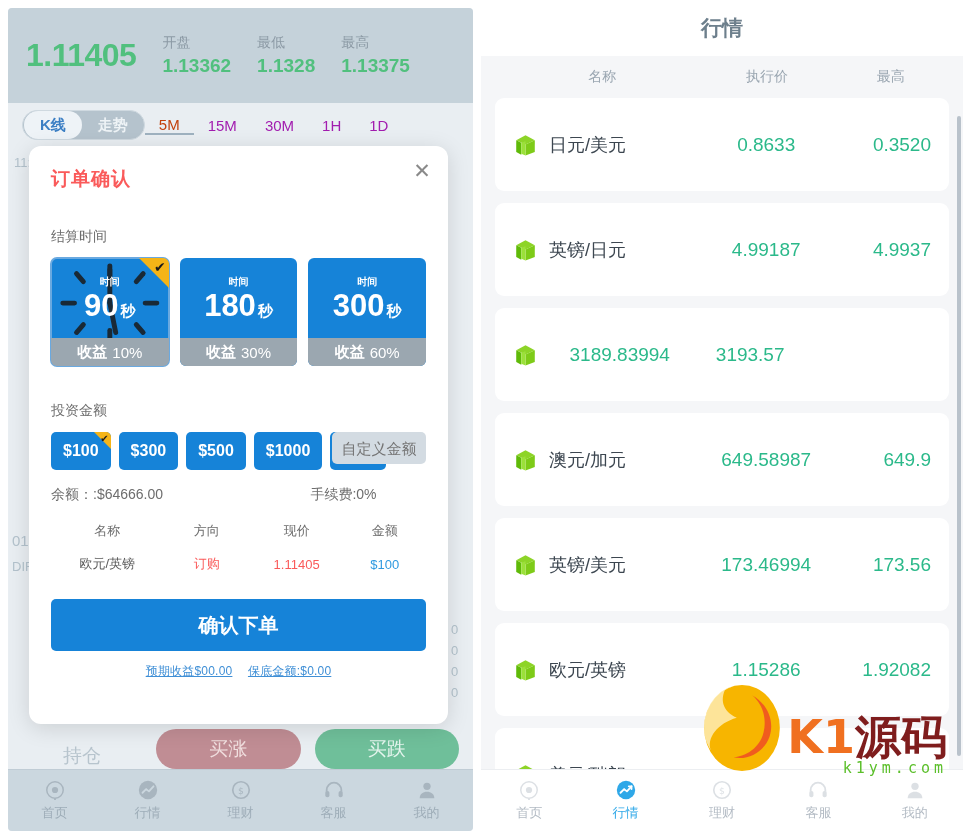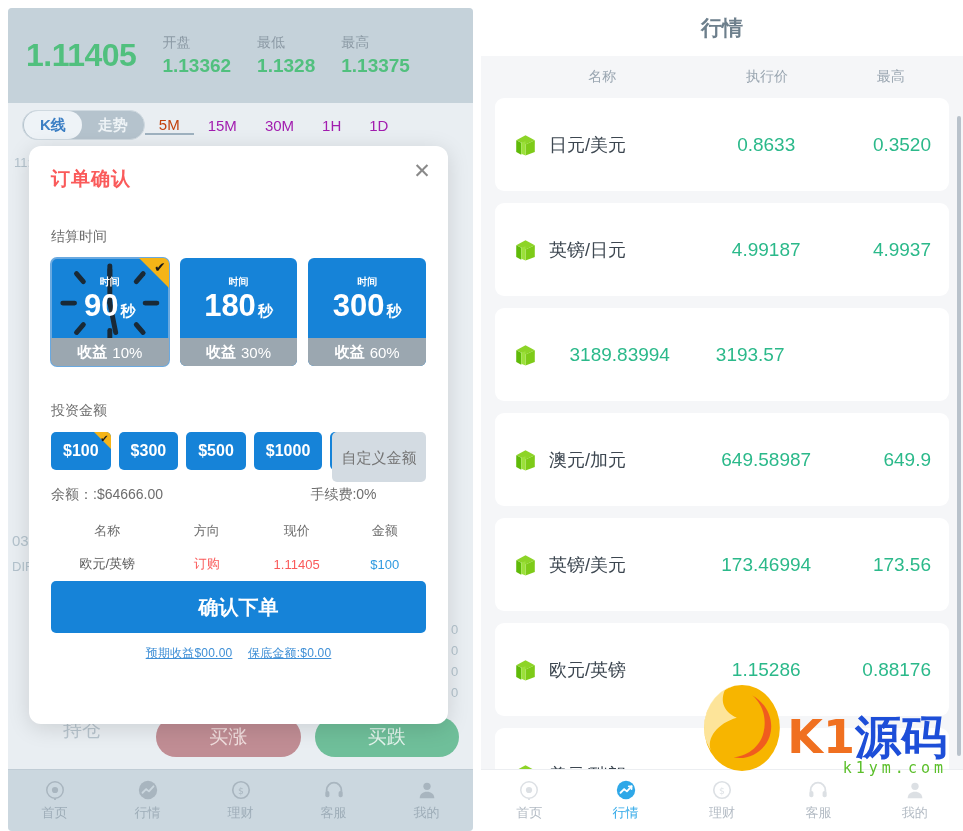--- a/index.html
+++ b/index.html
@@ -58,21 +58,21 @@
     margin: 0 0 0 1px;
   }
   .tf { font-size: 15px; color: #a21caf; padding: 0 14px; }
   .tf.sel { color: #c2410c; border-bottom: 2px solid #9fb2c0; }
 
   .chart-ghost { position: absolute; left: 0; top: 139px; width: 465px; height: 580px; }
   .ghost-txt { position: absolute; color: #b3c2cc; font-size: 13px; }
 
   .action-row {
     position: absolute; left: 0; bottom: 62px; width: 465px; height: 52px;
-    display: flex; align-items: flex-start; padding: 0 14px; gap: 14px;
+    display: flex; align-items: flex-end; padding: 0 14px; gap: 14px;
   }
   .hold-btn { flex: 0 0 120px; text-align: center; color: #b7c4cd; font-size: 19px; }
   .buy-up, .buy-down {
     flex: 1; height: 40px; border-radius: 20px;
     display: flex; align-items: center; justify-content: center;
     font-size: 19px; color: #f0dede;
   }
   .buy-up { background: #c08d94; }
   .buy-down { background: #6fbf9a; color: #e6f5ee; }
 
@@ -146,21 +146,21 @@
     position: relative;
     height: 38px; min-width: 56px; padding: 0 12px; border-radius: 5px;
     background: #1683d8; color: #fff; font-size: 16px; font-weight: bold;
     display: flex; align-items: center; justify-content: center; cursor: pointer;
     overflow: hidden;
   }
   .chip .corner-check { border-top-width: 17px; border-left-width: 17px; }
   .chip .corner-tick { font-size: 10px; top: 0; right: 2px; }
   .custom-amt {
     position: absolute; right: 0; top: 0;
-    width: 94px; height: 50px; border-radius: 5px;
+    width: 94px; height: 32px; border-radius: 5px;
     background: #d3dbe2; border: none; outline: none;
     color: #9aa6b1; font-size: 15px; text-align: center;
     font-family: "Liberation Sans", sans-serif;
   }
 
   .bal-row {
     display: flex; align-items: center; margin-top: 16px;
     font-size: 14px; color: #6d6d6d;
   }
   .bal-left { flex: 0 0 56%; }
@@ -174,21 +174,21 @@
   .ord-body { margin-top: 15px; color: #5a5a5a; }
   .oc { text-align: center; }
   .oc1 { flex: 0 0 30%; }
   .oc2 { flex: 0 0 23%; text-align: center; }
   .oc3 { flex: 0 0 25%; }
   .oc4 { flex: 0 0 22%; }
   .red { color: #fa5a5a; }
   .blue { color: #2f9ae0; }
 
   .confirm-btn {
-    display: block; width: 100%; height: 52px; margin-top: 8px;
+    display: block; width: 100%; height: 52px; margin-top: 26px;
     background: #1683d8; color: #fff; border: none; border-radius: 5px;
     font-size: 20px; font-weight: bold; cursor: pointer;
     font-family: "Liberation Sans", sans-serif;
   }
   .foot-note {
     margin-top: 12px; text-align: center; font-size: 12px; color: #3f8fd6;
     letter-spacing: .2px;
   }
   .foot-note span { margin: 0 6px; text-decoration: underline; }
 
@@ -243,21 +243,21 @@
     position: absolute; right: 16px; bottom: 54px;
     display: flex; align-items: flex-end; gap: 2px;
     z-index: 30; pointer-events: none;
   }
   .wm-text { position: relative; }
   .wm-k1 {
     font-size: 46px; font-weight: bold; line-height: 44px;
     font-family: "DejaVu Sans", sans-serif;
   }
   .wm-k1 .k { color: #f07020; }
-  .wm-k1 .y { color: #1d4ed8; }
+  .wm-k1 .y { color: #7f1d1d; }
   .wm-url {
     font-size: 15px; color: #5bbf2a; letter-spacing: 4px;
     font-family: "DejaVu Sans Mono", monospace; text-align: right;
   }
 </style>
 </head>
 <body>
 
 <div class="app">
 
@@ -289,21 +289,21 @@
         </div>
         <div class="tf sel">5M</div>
         <div class="tf">15M</div>
         <div class="tf">30M</div>
         <div class="tf">1H</div>
         <div class="tf">1D</div>
       </div>
 
       <div class="chart-ghost">
         <div class="ghost-txt" style="left:6px; top:8px;">11:</div>
-        <div class="ghost-txt" style="left:4px; top:385px; font-size:15px;">03</div>
+        <div class="ghost-txt" style="left:4px; top:385px; font-size:15px;">01</div>
         <div class="ghost-txt" style="left:4px; top:412px;">DIF</div>
         <div class="ghost-txt" style="left:443px; top:475px;">0</div>
         <div class="ghost-txt" style="left:443px; top:496px;">0</div>
         <div class="ghost-txt" style="left:443px; top:517px;">0</div>
         <div class="ghost-txt" style="left:443px; top:538px;">0</div>
       </div>
 
       <div class="action-row">
         <div class="hold-btn">持仓</div>
         <div class="buy-up">买涨</div>
@@ -558,21 +558,21 @@
           <span class="neo-ico">
             <svg viewBox="0 0 32 32" width="27" height="27">
                 <path d="M5 11l11-6 11 6-11 5z" fill="#8dd428"></path>
                 <path d="M5 11v14l6 3V14z" fill="#5fba08"></path>
                 <path d="M27 11v14l-11 4V16z" fill="#7ecb18"></path>
                 <path d="M11 14l5-2v17l-5-2z" fill="#9be03a"></path>
               </svg>
           </span>
           <span class="rname">欧元/英镑</span>
           <span class="rexec">1.15286</span>
-          <span class="rhigh">0.88176</span>
+          <span class="rhigh">1.92082</span>
         </div>
 
         <div class="rp-row">
           <span class="neo-ico">
             <svg viewBox="0 0 32 32" width="27" height="27">
                 <path d="M5 11l11-6 11 6-11 5z" fill="#8dd428"></path>
                 <path d="M5 11v14l6 3V14z" fill="#5fba08"></path>
                 <path d="M27 11v14l-11 4V16z" fill="#7ecb18"></path>
                 <path d="M11 14l5-2v17l-5-2z" fill="#9be03a"></path>
               </svg>

